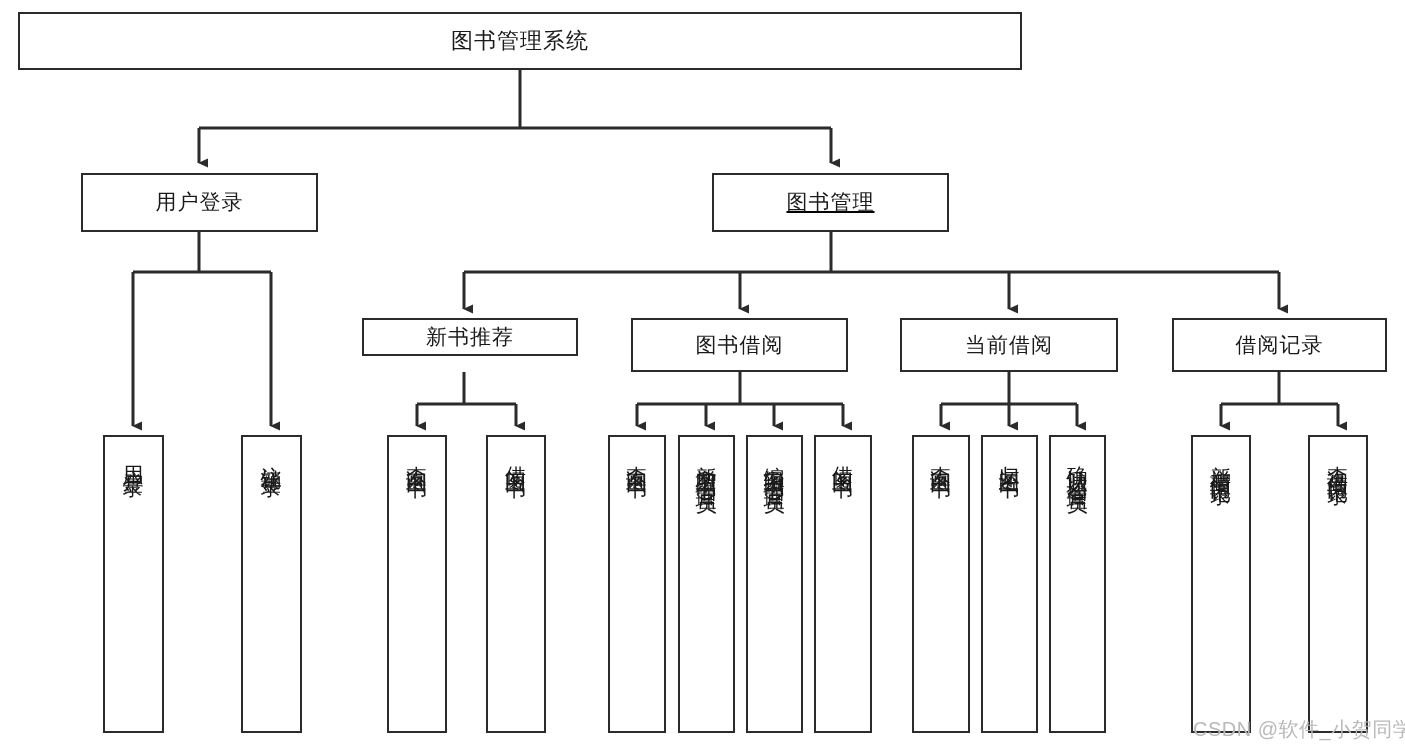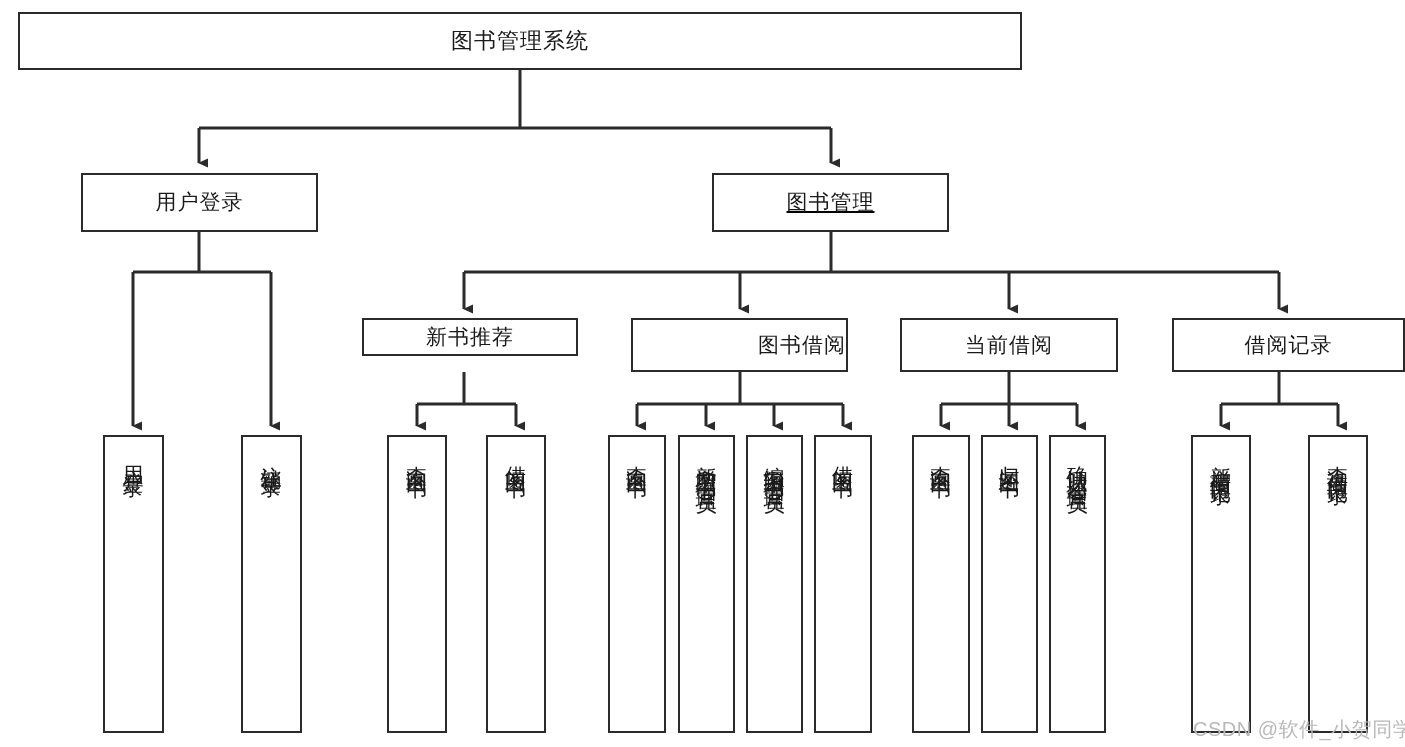--- a/index.html
+++ b/index.html
@@ -131,27 +131,27 @@
   <div class="node horizontal" style="left:81px; top:173px; width:237px; height:59px;">
     <span class="node-label">用户登录</span>
   </div>
   <div class="node horizontal" style="left:712px; top:173px; width:237px; height:59px;text-decoration:underline;">
     <span class="node-label">图书管理</span>
   </div>
 
   <div class="node horizontal" style="left:362px; top:318px; width:216px; height:38px;">
     <span class="node-label">新书推荐</span>
   </div>
-  <div class="node horizontal" style="left:631px; top:318px; width:217px; height:54px;justify-content:flex-end;">
+  <div class="node horizontal" style="left:631px; top:318px; width:217px; height:54px;">
     <span class="node-label">图书借阅</span>
   </div>
   <div class="node horizontal" style="left:900px; top:318px; width:218px; height:54px;">
     <span class="node-label">当前借阅</span>
   </div>
-  <div class="node horizontal" style="left:1172px; top:318px; width:233px; height:54px;">
+  <div class="node horizontal" style="left:1172px; top:318px; width:215px; height:54px;">
     <span class="node-label">借阅记录</span>
   </div>
 
   <div class="node vertical" style="left:103px; top:435px; width:61px; height:298px;">
     <span class="node-label">用户登录</span>
   </div>
   <div class="node vertical" style="left:241px; top:435px; width:61px; height:298px;">
     <span class="node-label">注销登录</span>
   </div>
 

